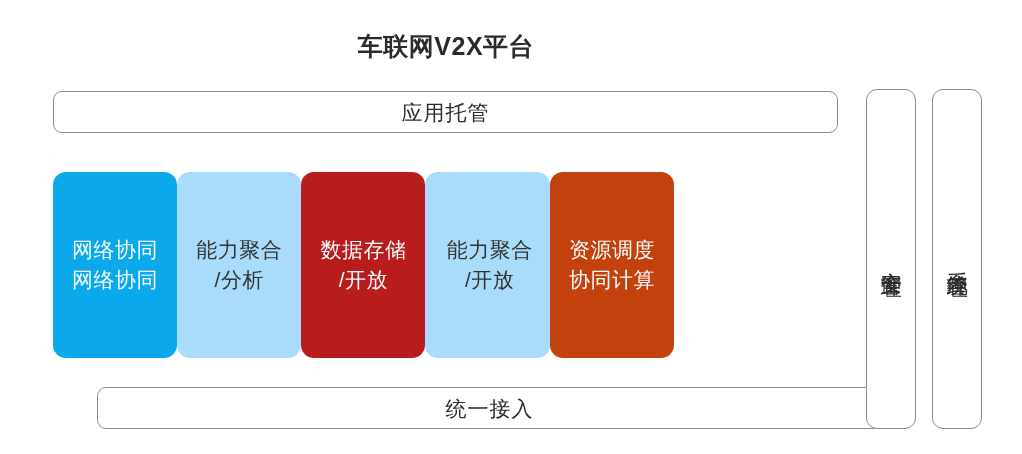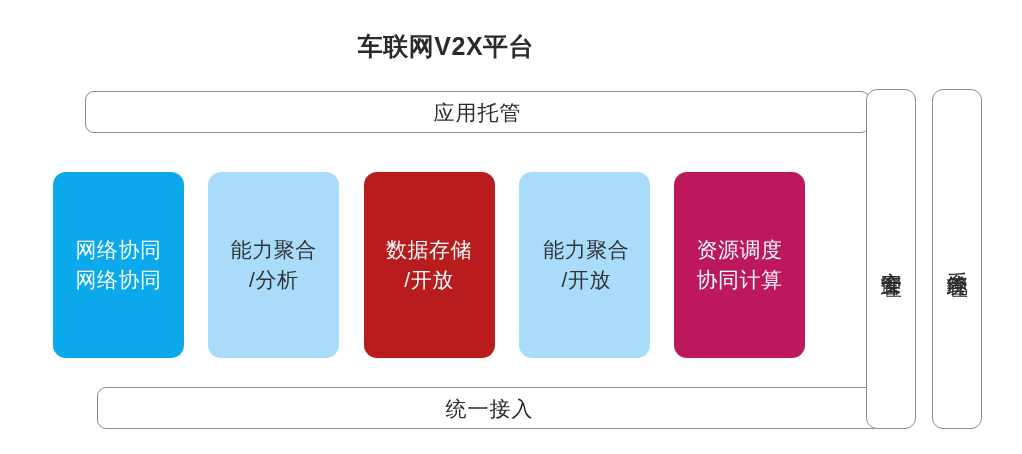--- a/index.html
+++ b/index.html
@@ -49,29 +49,29 @@
     border-radius: 9px;
     background: #ffffff;
     display: flex;
     align-items: center;
     justify-content: center;
     color: #2b2b2b;
     font-size: 21px;
     line-height: 1;
     letter-spacing: 1px;
   }
-  #bar-top    { top: 91px; margin-left: 32px; }
+  #bar-top    { top: 91px; }
   #bar-bottom { top: 387px; margin-left: 44px; }
 
   
   .cards-row {
     position: absolute;
     left: 53px;
     top: 172px;
-    width: 752px;
+    width: 621px;
     height: 186px;
     display: flex;
     justify-content: space-between;
     align-items: stretch;
   }
   .capability-card {
     width: 131px;
     border-radius: 13px;
     display: flex;
     flex-direction: column;
@@ -142,21 +142,21 @@
     <div class="capability-card tone-dark" style="background: #b91c1c; color: rgb(244, 251, 255);">
       <span class="card-line">数据存储</span>
       <span class="card-line">/开放</span>
     </div>
 
     <div class="capability-card tone-light" style="background: rgb(168, 220, 250); color: rgb(51, 51, 51); padding-left: 8px;">
       <span class="card-line">能力聚合</span>
       <span class="card-line">/开放</span>
     </div>
 
-    <div class="capability-card tone-dark" style="background: #be185d; color: rgb(244, 251, 255); justify-content: center;">
+    <div class="capability-card tone-dark" style="background: #c2410c; color: rgb(244, 251, 255); justify-content: center;">
       <span class="card-line">资源调度</span>
       <span class="card-line">协同计算</span>
     </div>
 
   </div>
 
   <div class="layer-bar" id="bar-bottom">
     <span>统一接入</span>
   </div>
 

